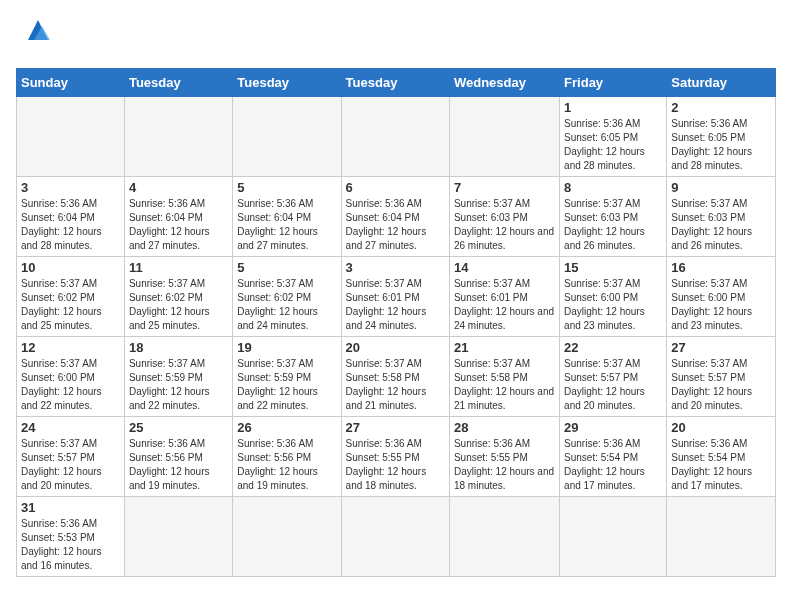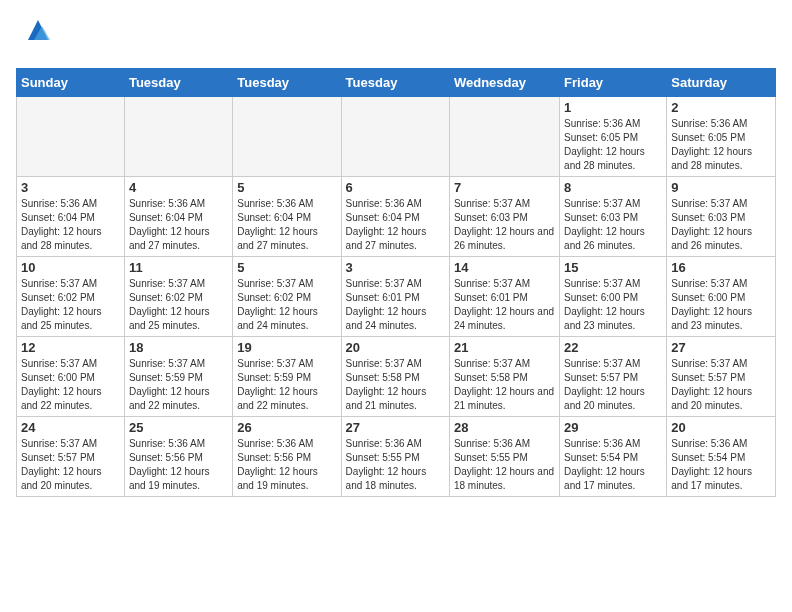--- a/index.html
+++ b/index.html
@@ -318,14 +318,28 @@
 Sunset: 5:54 PM
 Daylight: 12 hours and 17 minutes.</div>
         </td>
         <td>
           <span class="day-number">20</span>
           <div class="day-info">Sunrise: 5:36 AM
 Sunset: 5:54 PM
 Daylight: 12 hours and 17 minutes.</div>
         </td>
       </tr>
+      <tr class="last-row">
+        <td>
+          <span class="day-number">31</span>
+          <div class="day-info">Sunrise: 5:36 AM
+Sunset: 5:53 PM
+Daylight: 12 hours and 16 minutes.</div>
+        </td>
+        <td class="empty"></td>
+        <td class="empty"></td>
+        <td class="empty"></td>
+        <td class="empty"></td>
+        <td class="empty"></td>
+        <td class="empty"></td>
+      </tr>
     </tbody>
 </table>
 
 </body></html>

